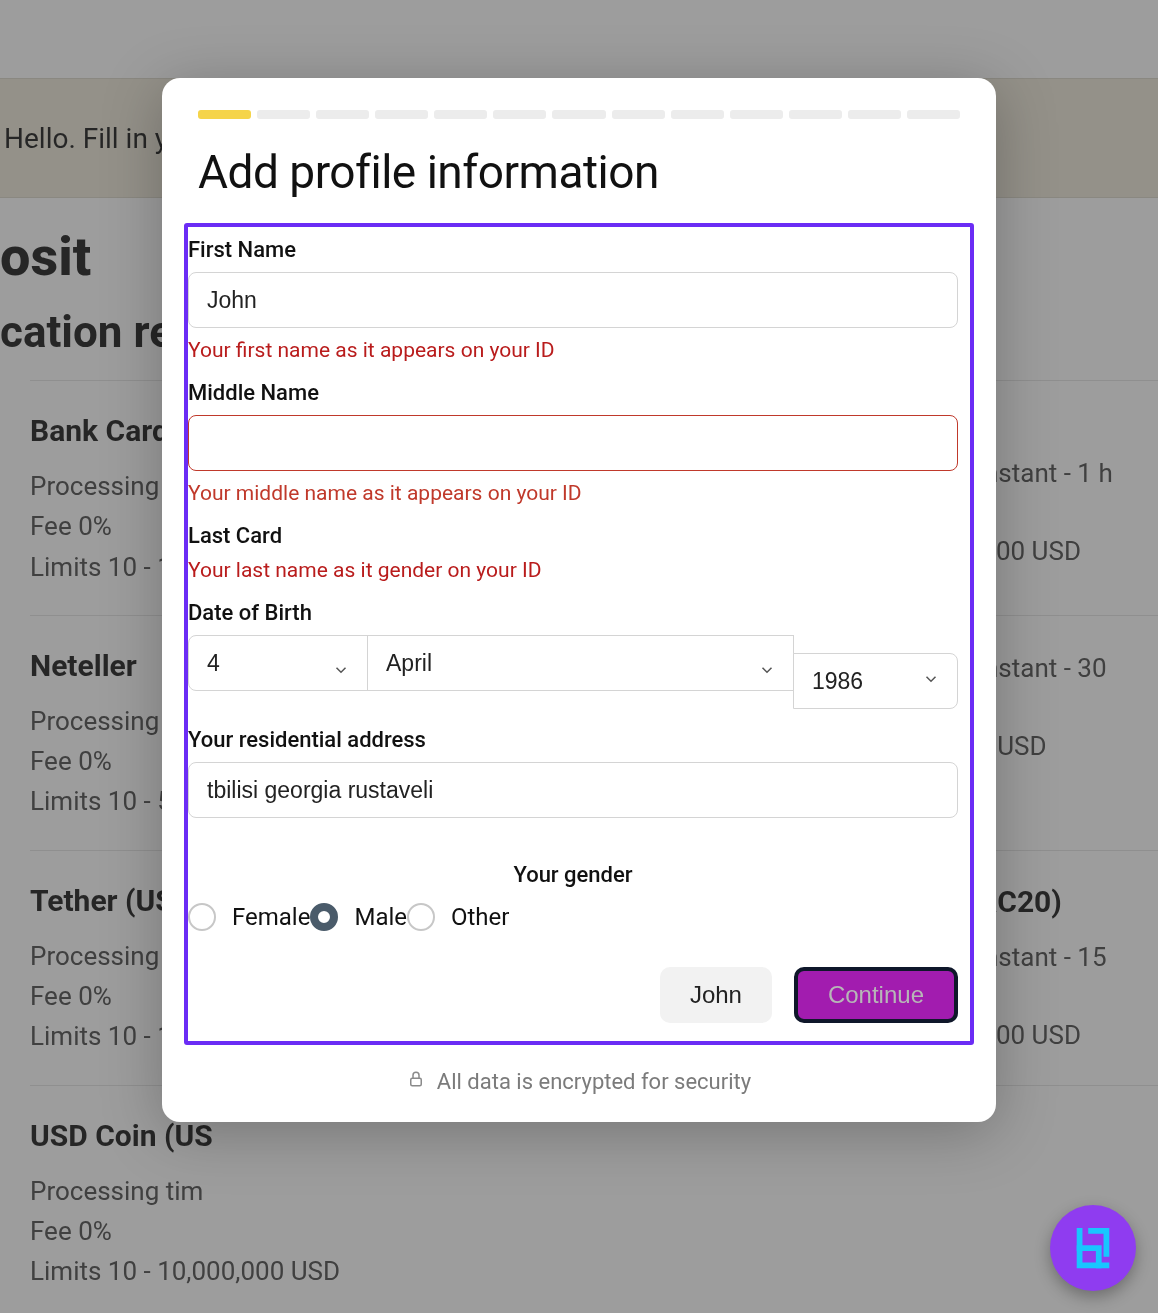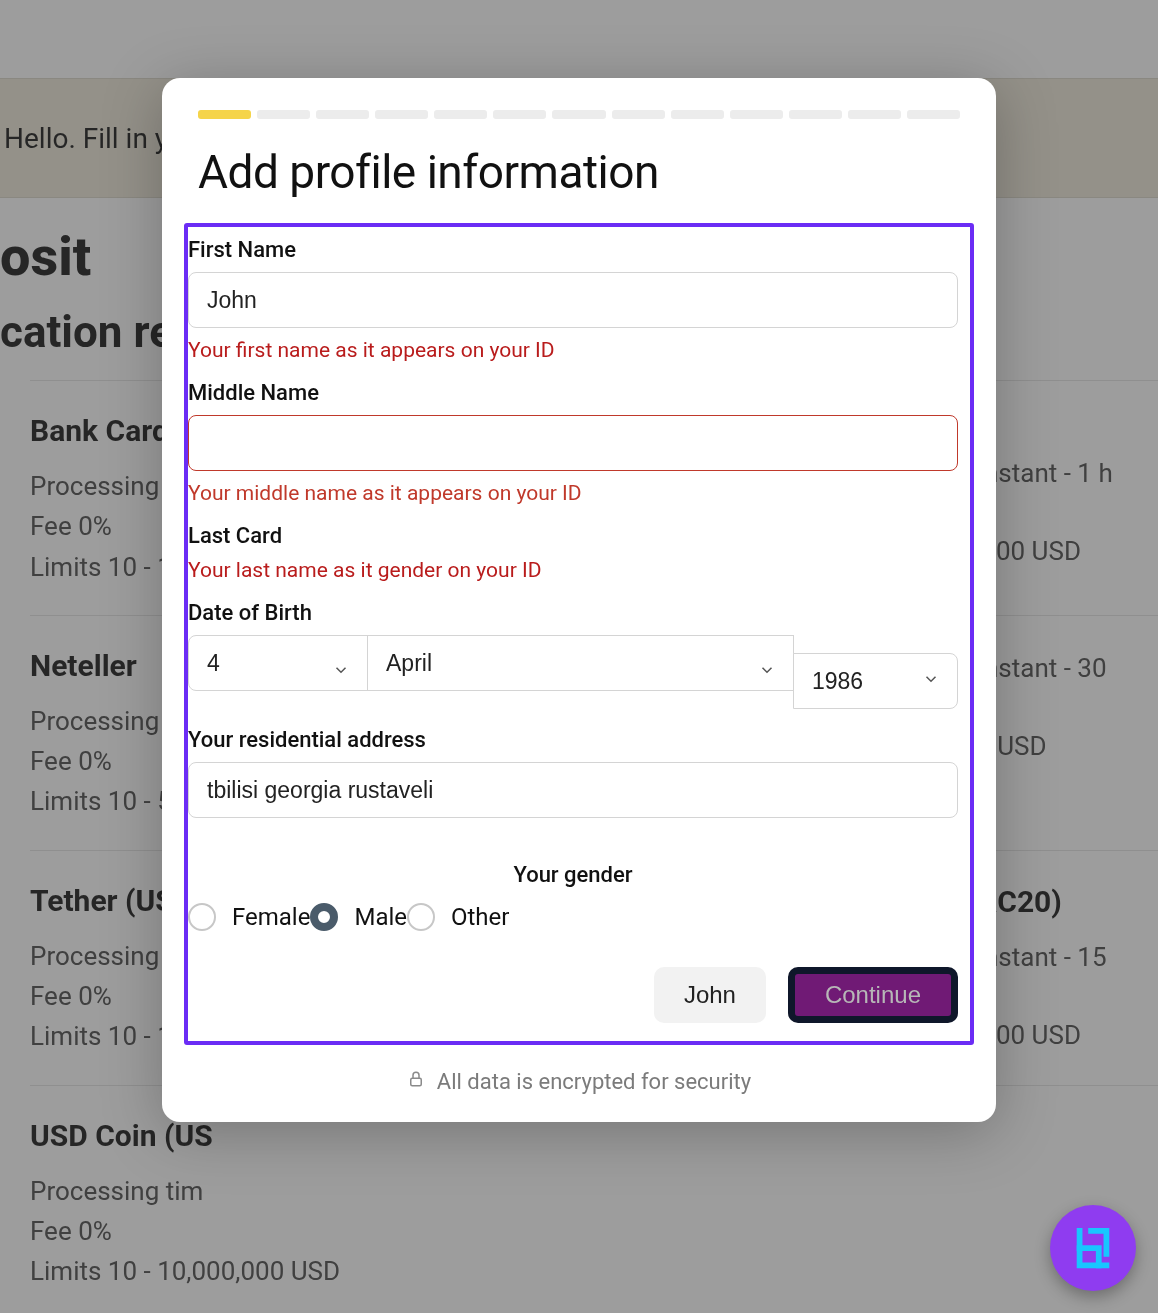--- a/index.html
+++ b/index.html
@@ -39,21 +39,21 @@
   .select-year .text-input { border-radius:0 8px 8px 0;}
   .chevron { position:absolute; right:18px; top:50%; transform:translateY(-50%); pointer-events:none;}
   .chevron svg { width:18px; height:18px; stroke:#555; stroke-width:2; fill:none;}
   .gender-row { display:flex; margin-top:16px; align-items:center;}
   .radio-opt { display:flex; align-items:center; gap:16px; font-size:24px; cursor:pointer;}
   .radio-circle { width:28px; height:28px; border:2px solid #c7c7c7; border-radius:50%; display:inline-flex; align-items:center; justify-content:center; background:#fff;}
   .radio-circle.selected { border:8px solid #4a5b6a; width:28px; height:28px;}
   .buttons-row { display:flex; justify-content:flex-end; gap:22px; margin-top:36px;}
   .btn { height:56px; padding:0 30px; border-radius:10px; font-size:24px; font-weight:500; display:flex; align-items:center; justify-content:center; border:none; cursor:pointer;}
   .btn-back { background:#f2f2f2; color:#222;}
-  .btn-continue { background:#701a75; border:7px solid #0f172a; color:#b7b7b7;}
+  .btn-continue { background:#a21caf; border:4px solid #0f172a; color:#b7b7b7;}
   .encrypt-row { margin-top:24px; display:flex; align-items:center; justify-content:center; gap:12px; font-size:22px; color:#7b7b7b;}
   .lock-icon svg { width:18px; height:20px; stroke:#8a8a8a; stroke-width:2; fill:none;}
   
   .fab { position:absolute; right:22px; bottom:22px; width:86px; height:86px; border-radius:50%; background:#8f3cf0; display:flex; align-items:center; justify-content:center; box-shadow:0 6px 16px rgba(0,0,0,0.3);}
   .fab svg { width:46px; height:46px; }
   .fab-path { stroke:#18c6ff; stroke-width:6; fill:none; stroke-linecap:square;}
 </style>
 </head>
 <body>
 

